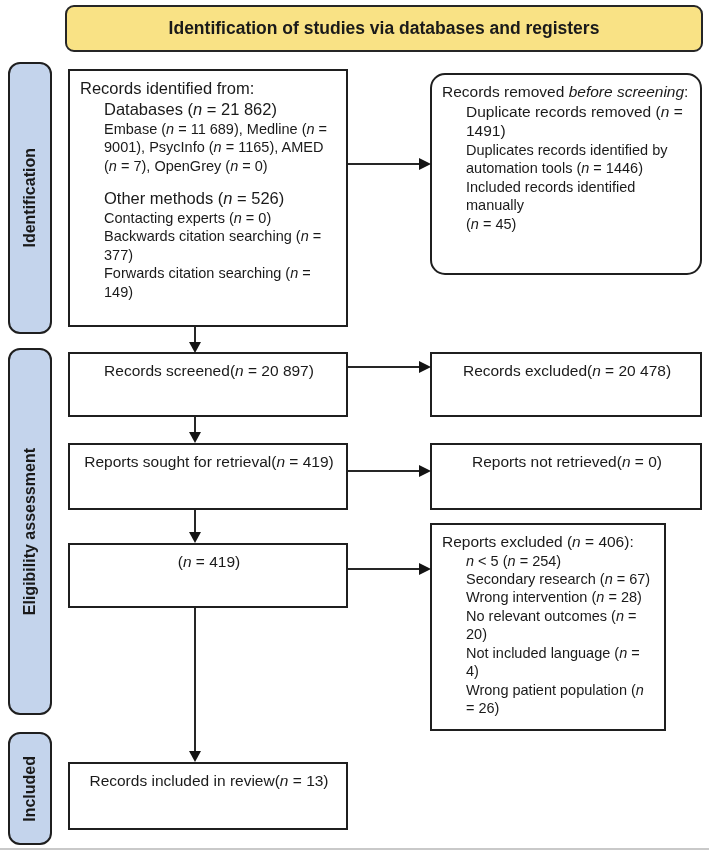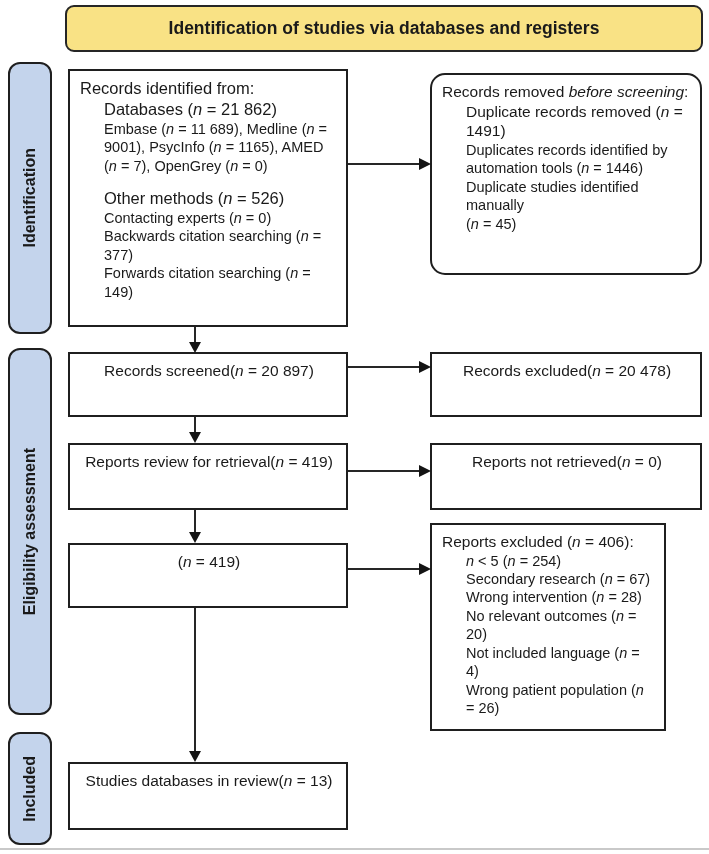--- a/index.html
+++ b/index.html
@@ -91,53 +91,53 @@
       <div class="ln sm spacer"></div>
       <div class="ln lg ind">Other methods (<i>n</i> = 526)</div>
       <div class="ln sm ind">Contacting experts (<i>n</i> = 0)</div>
       <div class="ln sm ind">Backwards citation searching (<i>n</i> = 377)</div>
       <div class="ln sm ind">Forwards citation searching (<i>n</i> = 149)</div>
     </div>
   <div class="box r1">
       <div class="ln md">Records removed <i>before screening</i>:</div>
       <div class="ln md ind">Duplicate records removed (<i>n</i> = 1491)</div>
       <div class="ln sm ind">Duplicates records identified by automation tools (<i>n</i> = 1446)</div>
-      <div class="ln sm ind">Duplicate studies identified manually</div>
+      <div class="ln sm ind">Included records identified manually</div>
       <div class="ln sm ind">(<i>n</i> = 45)</div>
     </div>
   <div class="box b2 center">
       <div class="ln md">Records screened</div>
       <div class="ln md">(<i>n</i> = 20 897)</div>
     </div>
   <div class="box r2 center">
       <div class="ln md">Records excluded</div>
       <div class="ln md">(<i>n</i> = 20 478)</div>
     </div>
   <div class="box b3 center">
-      <div class="ln md">Reports review for retrieval</div>
+      <div class="ln md">Reports sought for retrieval</div>
       <div class="ln md">(<i>n</i> = 419)</div>
     </div>
   <div class="box r3 center">
       <div class="ln md">Reports not retrieved</div>
       <div class="ln md">(<i>n</i> = 0)</div>
     </div>
   <div class="box b4 center">
       <div class="ln md">(<i>n</i> = 419)</div>
     </div>
   <div class="box r4">
       <div class="ln md">Reports excluded (<i>n</i> = 406):</div>
       <div class="ln sm ind"><i>n</i> &lt; 5 (<i>n</i> = 254)</div>
       <div class="ln sm ind">Secondary research (<i>n</i> = 67)</div>
       <div class="ln sm ind">Wrong intervention (<i>n</i> = 28)</div>
       <div class="ln sm ind">No relevant outcomes (<i>n</i> = 20)</div>
       <div class="ln sm ind">Not included language (<i>n</i> = 4)</div>
       <div class="ln sm ind">Wrong patient population (<i>n</i> = 26)</div>
     </div>
   <div class="box b5 center">
-      <div class="ln md">Studies databases in review</div>
+      <div class="ln md">Records included in review</div>
       <div class="ln md">(<i>n</i> = 13)</div>
     </div>
 
   <div class="hline a1"></div>
   <div class="head-r a1h"></div>
 
   <div class="vline a2"></div>
   <div class="head-d a2h"></div>
 
   <div class="hline a3"></div>

